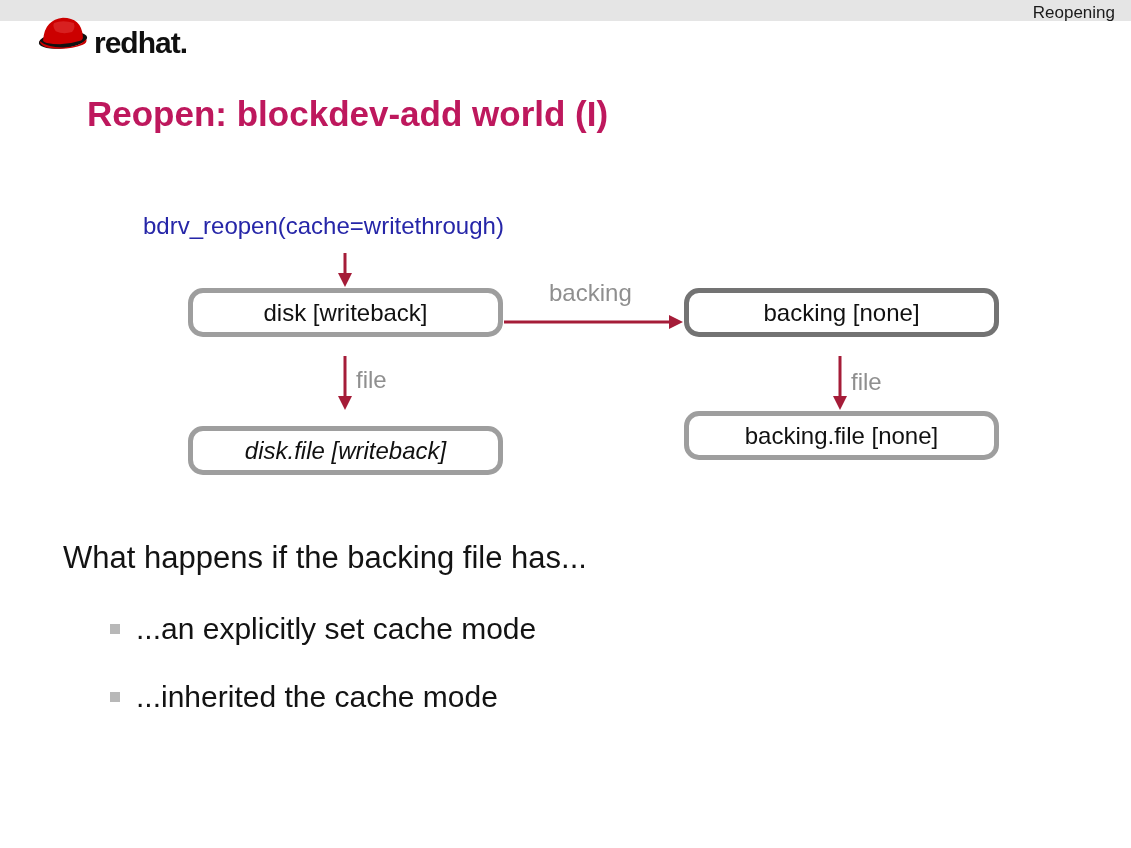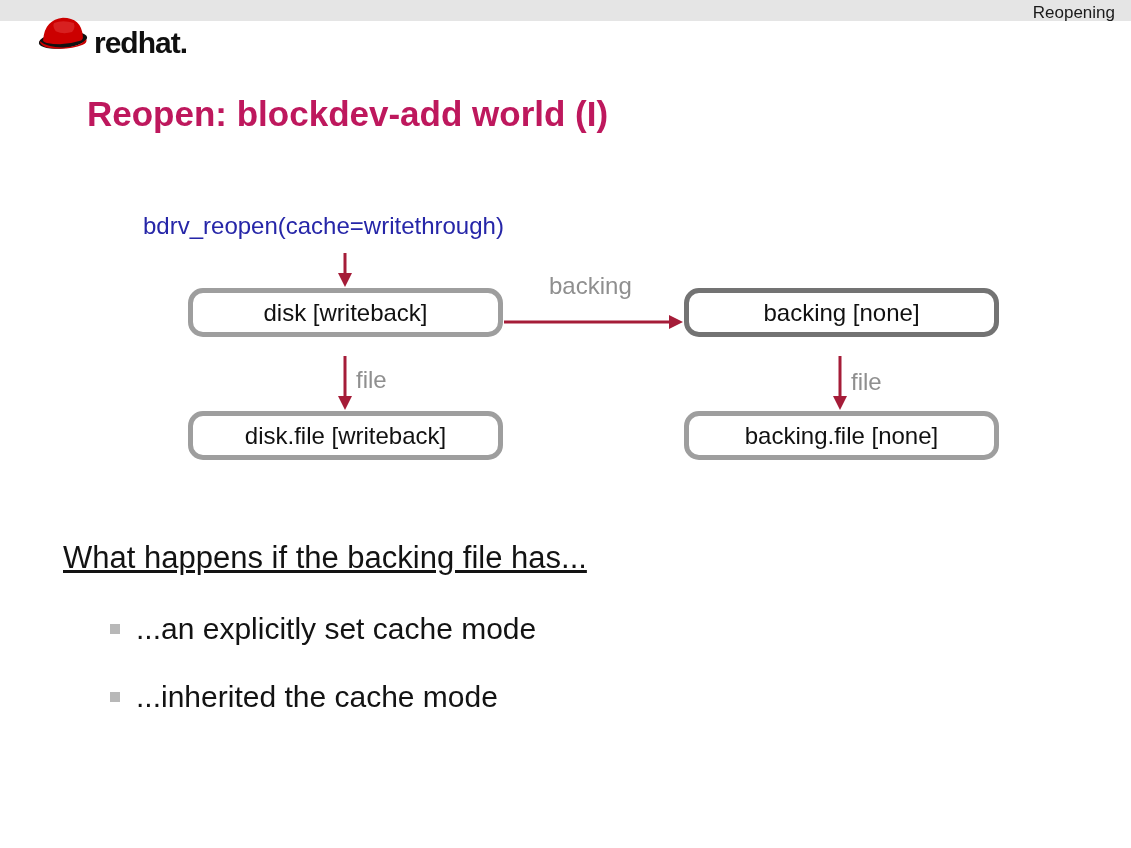--- a/index.html
+++ b/index.html
@@ -13,36 +13,36 @@
   .logo-hat{width:54px;height:46px;}
   .logo-text{margin-left:4px;margin-top:16px;font-size:30px;letter-spacing:-1px;color:#101010;}
   .logo-red{font-weight:800;}
   .logo-hat-word{font-weight:600;}
   .page-title{
     position:absolute;left:87px;top:94px;font-size:35px;font-weight:bold;color:#be185d;
     letter-spacing:0px;white-space:nowrap;
   }
   .call-label{position:absolute;left:143px;top:212px;font-size:24px;color:#2626a8;white-space:nowrap;}
   .edge-label{position:absolute;font-size:24px;color:#8f8f8f;white-space:nowrap;}
-  .edge-label.backing{left:549px;top:272px;}
+  .edge-label.backing{left:549px;top:279px;}
   .edge-label.file-left{left:356px;top:366px;}
   .edge-label.file-right{left:851px;top:368px;}
   .node{
     position:absolute;width:315px;height:49px;box-sizing:border-box;border-radius:15px;
     background:#ffffff;display:flex;align-items:center;justify-content:center;
     font-size:24px;color:#111;white-space:nowrap;
   }
   .node-gray{border:5px solid #9e9e9e;}
   .node-orange{border:5px solid #737373;}
   .node.disk{left:188px;top:288px;}
   .node.backing{left:684px;top:288px;}
-  .node.disk-file{left:188px;top:411px;}
+  .node.disk-file{left:188px;top:426px;font-style:italic;}
   .node.backing-file{left:684px;top:411px;}
   .arrows{position:absolute;left:0;top:0;width:1131px;height:848px;pointer-events:none;}
-  .question{position:absolute;left:63px;top:540px;font-size:31px;color:#131313;white-space:nowrap;text-decoration:underline;}
+  .question{position:absolute;left:63px;top:540px;font-size:31px;color:#131313;white-space:nowrap;}
   .bullets{position:absolute;left:110px;top:612px;}
   .bullet-item{display:flex;align-items:flex-start;margin-bottom:34px;line-height:34px;font-size:30px;color:#131313;white-space:nowrap;}
   .bullet-square{flex:0 0 auto;width:10px;height:10px;background:#b8b8b8;margin:12px 16px 0 0;}
 </style>
 </head>
 <body>
 
 <div class="slide">
 
   <div class="topbar">

